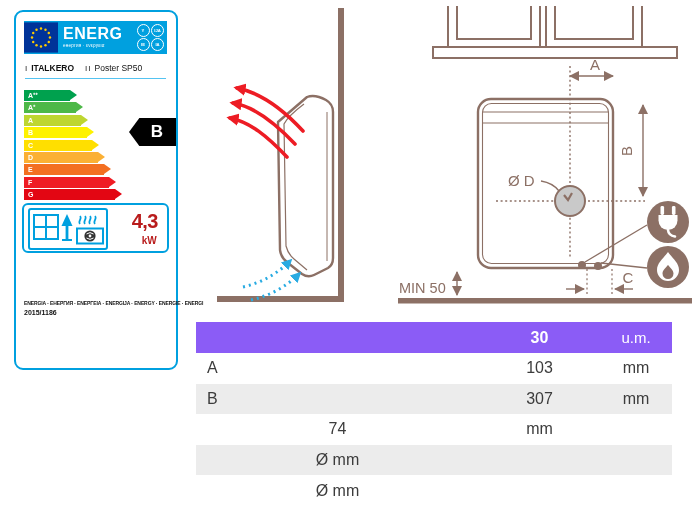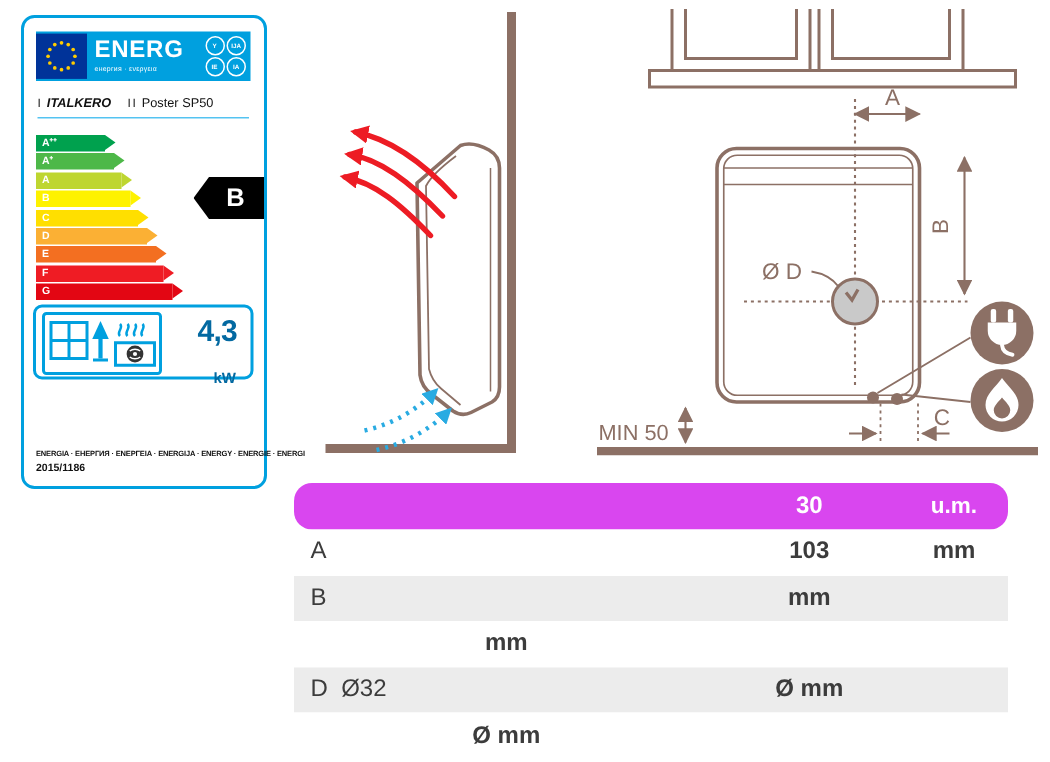--- a/index.html
+++ b/index.html
@@ -1,70 +1,70 @@
 <!DOCTYPE html>
 <html><head>
 <meta charset="utf-8">
 <style>
   html,body{margin:0;padding:0;background:#fff;}
   .stage{position:relative;width:700px;height:508px;background:#fff;overflow:hidden;
          font-family:"Liberation Sans",sans-serif;}
 
   
-  .label-card{position:absolute;left:14px;top:10px;width:164px;height:316px;
+  .label-card{position:absolute;left:14px;top:10px;width:164px;height:360px;
               border:2.5px solid #00a0df;border-radius:9px;background:#fff;box-sizing:border-box;}
   .el-header{position:absolute;left:8px;top:9px;width:143px;height:33px;background:#00a0df;
              display:flex;align-items:center;}
   .eu-flag{width:34px;height:33px;flex:0 0 auto;}
   .el-word-wrap{flex:1;color:#fff;padding-left:5px;line-height:1;}
   .el-word{font-size:16px;font-weight:bold;letter-spacing:.5px;}
   .el-sub{font-size:4.6px;margin-top:1.5px;letter-spacing:.2px;}
   .el-badges{display:grid;grid-template-columns:13px 13px;gap:1.5px;padding-right:3px;}
   .badge{width:13px;height:13px;border-radius:50%;border:1.2px solid #fff;box-sizing:border-box;
          color:#fff;font-size:4.2px;font-weight:bold;display:flex;align-items:center;
          justify-content:center;background:#00a0df;}
   .el-brand-row{position:absolute;left:9px;top:51px;width:141px;display:flex;gap:3px;
                 align-items:baseline;font-size:8.5px;color:#111;border-bottom:1.5px solid #54c3f1;
                 padding-bottom:5px;}
   .mark{font-size:8px;font-weight:normal;color:#222;letter-spacing:1px;}
-  .brand{font-weight:bold;font-style:italic;}
+  .brand{font-weight:bold;}
   .mark-2{margin-left:8px;}
   .el-classes{position:absolute;left:8px;top:78px;}
   .e-row{display:flex;height:11px;margin-bottom:1.4px;}
   .e-bar{height:11px;display:flex;align-items:center;}
   .e-bar span{color:#fff;font-weight:bold;font-size:7px;padding-left:4px;line-height:1;}
   .e-tip{width:0;height:0;border-top:5.5px solid transparent;border-bottom:5.5px solid transparent;
          border-left:7px solid #000;}
   .el-rating{position:absolute;left:113px;top:106px;width:47px;height:28px;background:#000;
              clip-path:polygon(0 50%,22% 0,100% 0,100% 100%,22% 100%);
              display:flex;align-items:center;justify-content:center;padding-left:9px;
              box-sizing:border-box;color:#fff;font-weight:bold;font-size:17px;}
   .el-picto{position:absolute;left:6px;top:191px;width:147px;height:50px;
             border:2.5px solid #00a0df;border-radius:6px;box-sizing:border-box;}
   .picto-svg{position:absolute;left:3px;top:2px;}
-  .power{position:absolute;right:9px;top:6px;text-align:center;color:#0369a1;}
+  .power{position:absolute;right:9px;top:6px;text-align:left;color:#b91c1c;}
   .pv{display:block;font-size:20px;font-weight:bold;line-height:1;letter-spacing:-.5px;}
-  .pu{display:block;font-size:10px;font-weight:bold;line-height:1;margin-top:17px;padding-left:10px;}
+  .pu{display:block;font-size:10px;font-weight:bold;line-height:1;margin-top:5px;padding-left:10px;}
   .el-footer1{position:absolute;left:8px;top:288px;width:145px;font-size:5px;font-weight:bold;
               color:#111;white-space:nowrap;letter-spacing:-.1px;}
   .el-footer2{position:absolute;left:8px;top:297px;font-size:7px;font-weight:bold;color:#111;}
 
   
   .mid-svg{position:absolute;left:195px;top:0;}
   .right-svg{position:absolute;left:395px;top:0;}
   svg text{font-family:"Liberation Sans",sans-serif;}
 
   
   .spec-table{position:absolute;left:196px;top:322px;width:476px;color:#3c3c3c;font-size:16px;}
   .t-head,.t-row{display:grid;grid-template-columns:283px 121px 72px;align-items:center;}
-  .t-head{background:#d946ef;color:#fff;height:31px;border-radius:12px;}
+  .t-head{background:#8b5cf6;color:#fff;height:31px;}
   .t-row{height:30.6px;background:#fff;}
   .t-row.alt{background:#ececec;}
   .t-cell.label{padding-left:11px;white-space:pre;}
-  .t-cell.value,.t-cell.unit{text-align:center;font-weight:bold;}
+  .t-cell.value,.t-cell.unit{text-align:center;}
   .t-head .t-cell.value{font-weight:bold;}
   .t-head .t-cell.unit{font-size:15px;}
 </style>
 </head>
 <body>
 
 <div class="stage">
 
   <div class="label-card">
     <div class="el-header">
@@ -315,27 +315,28 @@
       <div class="t-cell unit">u.m.</div>
     </div>
     <div>
         <div class="t-row">
           <div class="t-cell label">A</div>
           <div class="t-cell value">103</div>
           <div class="t-cell unit">mm</div>
         </div>
         <div class="t-row alt">
           <div class="t-cell label">B</div>
+          <div class="t-cell value">307</div>
           <div class="t-cell unit">mm</div>
         </div>
         <div class="t-row">
+          <div class="t-cell value">74</div>
           <div class="t-cell unit">mm</div>
         </div>
         <div class="t-row alt">
-          <div class="t-cell label">D  Ø32</div>
           <div class="t-cell unit">Ø mm</div>
         </div>
         <div class="t-row">
           <div class="t-cell unit">Ø mm</div>
         </div>
       </div>
   </div>
 
 </div>
 

